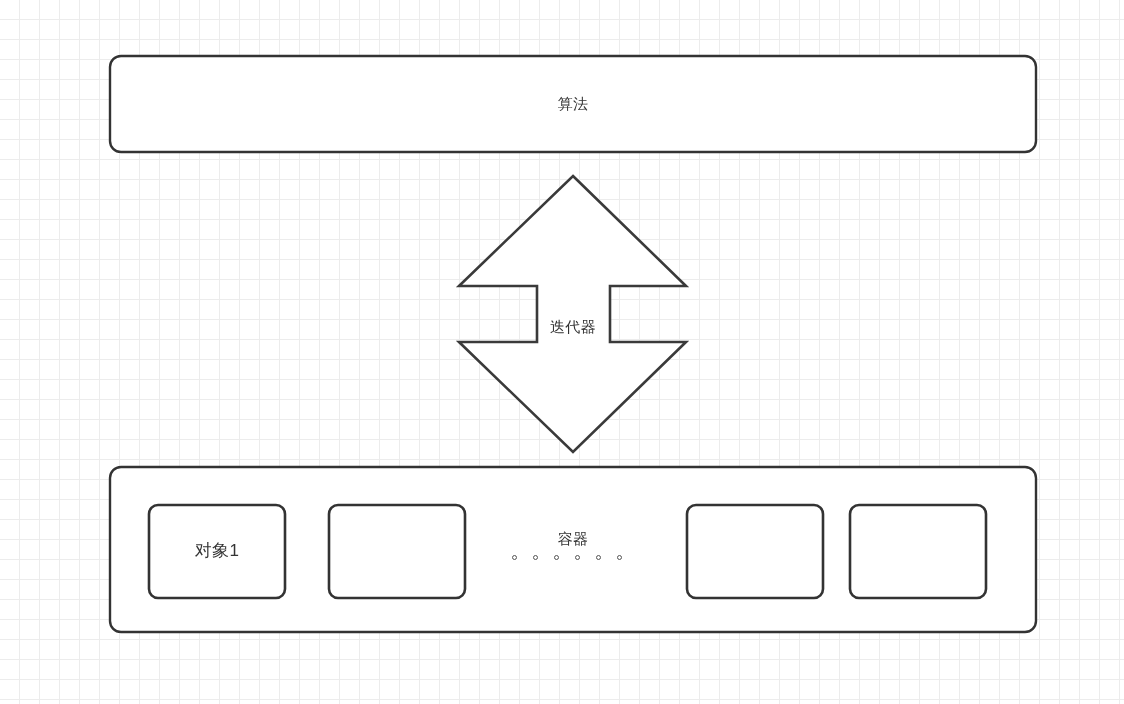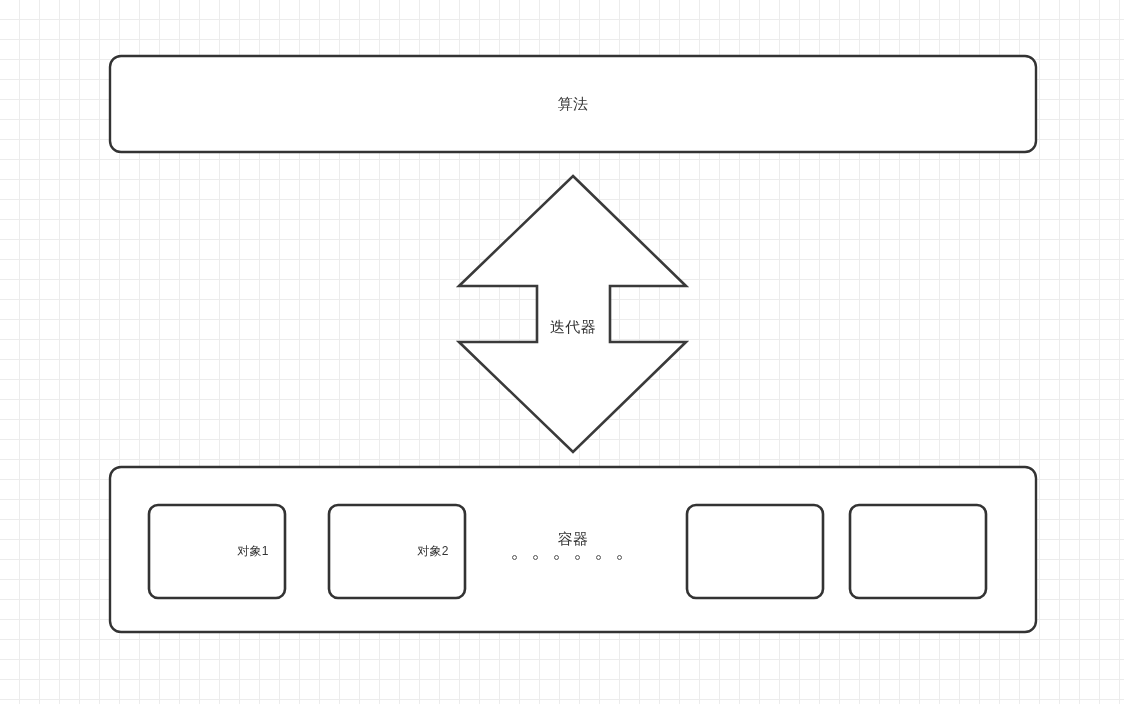--- a/index.html
+++ b/index.html
@@ -83,26 +83,25 @@
 
   .label-container {
     left: 110px;
     top: 489px;
     width: 926px;
     font-size: 15px;
     margin-top: 41px;
   }
 
   .label-object {
-    font-size: 12px;
+    font-size: 17px;
     height: 93px;
     display: flex;
     align-items: center;
     justify-content: center;
-    margin-left: 36px;
   }
 
   .ellipsis-dots {
     position: absolute;
     left: 512px;
     top: 547px;
     width: 110px;
     height: 20px;
     display: flex;
     align-items: center;
@@ -149,21 +148,20 @@
   </svg>
 
   <div class="label label-algorithm">算法</div>
 
   <div class="label label-iterator">迭代器</div>
 
   <div class="label label-container">容器</div>
 
   <div class="label label-object" style="left:149px; top:505px; width:136px;">对象1</div>
 
-  <div class="label label-object" style="left:329px; top:505px; width:136px;">对象2</div>
 
 
 
   <div class="ellipsis-dots">
     <span class="dot"></span>
     <span class="dot"></span>
     <span class="dot"></span>
     <span class="dot"></span>
     <span class="dot"></span>
     <span class="dot"></span>

